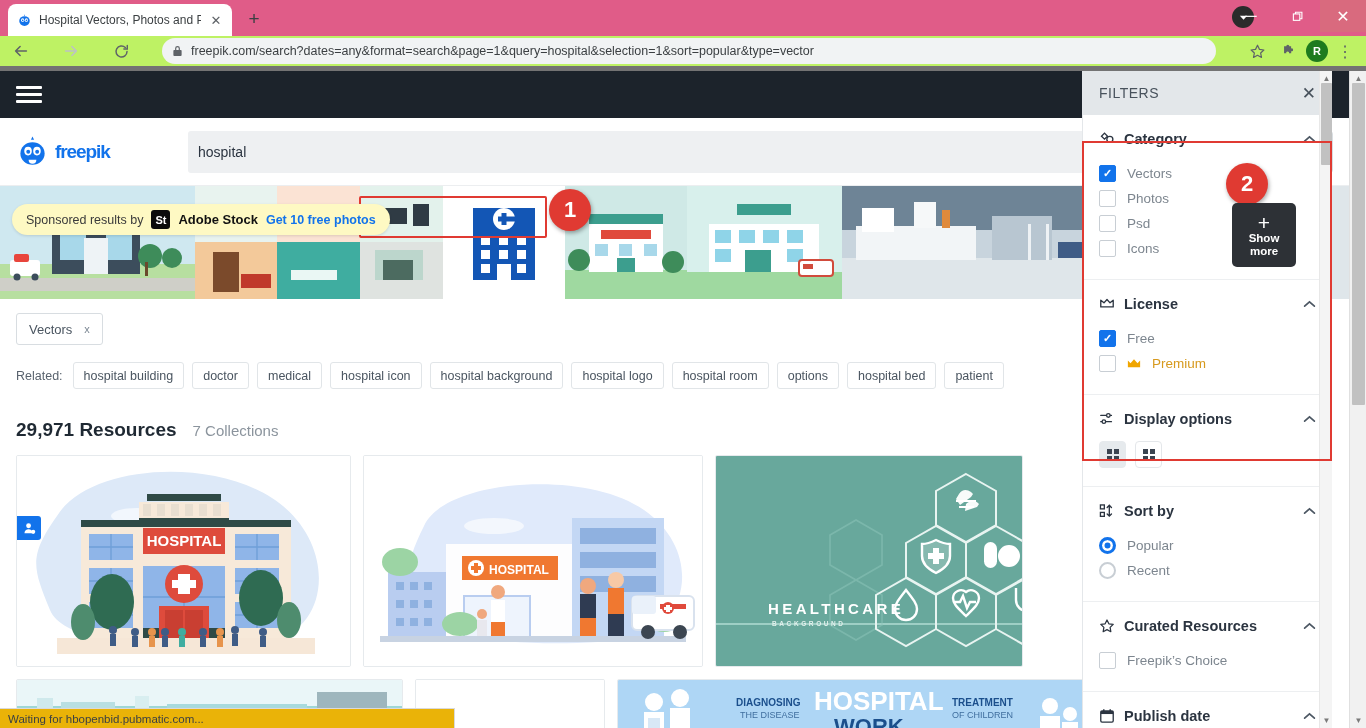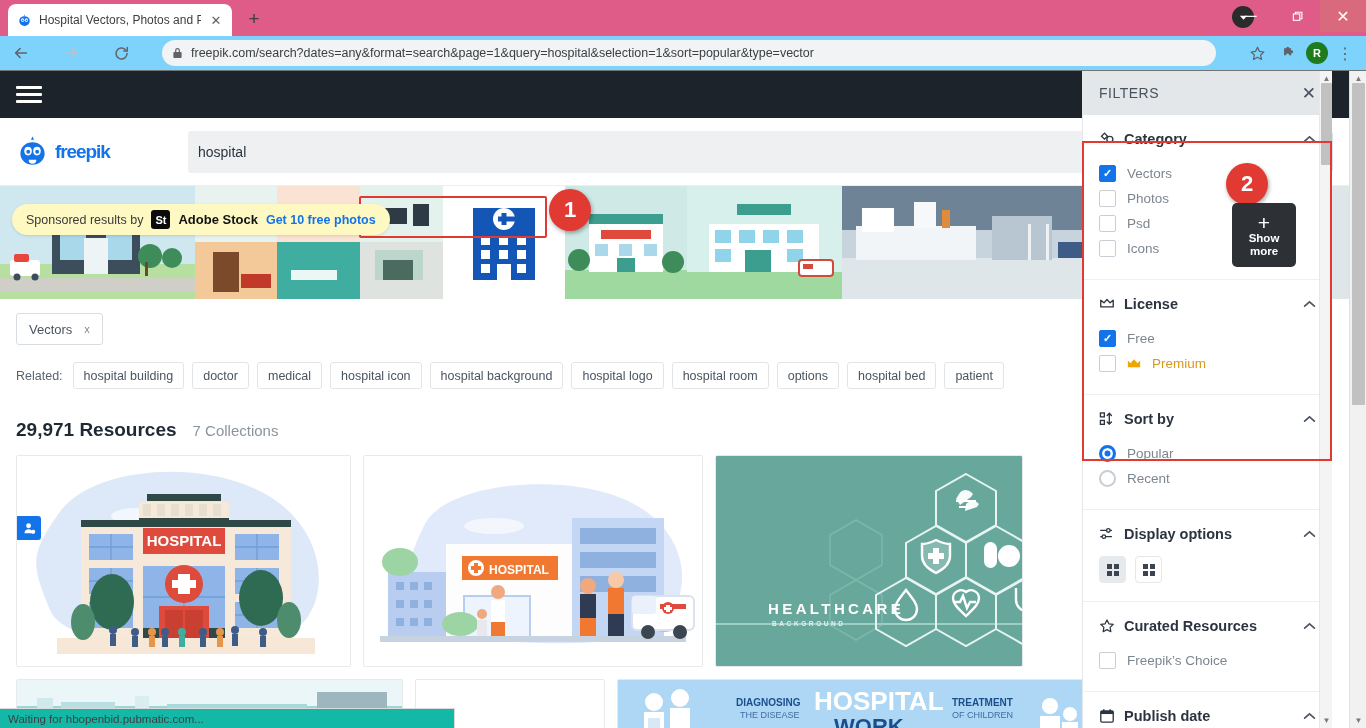--- a/index.html
+++ b/index.html
@@ -45,22 +45,22 @@
   }
   .wc { width: 46px; height: 32px; display: flex; align-items: center; justify-content: center; color: #fff; }
   .wc.close { background: #d96a7e; }
   .profile-pill {
     position: absolute; right: 112px; top: 6px; width: 22px; height: 22px;
     border-radius: 50%; background: #2b2b2b; display: flex;
     align-items: center; justify-content: center;
   }
 
   .toolbar {
-    height: 36px; background: #7dd3fc; display: flex; align-items: center;
-    padding: 0 6px; gap: 20px; border-bottom: 2px solid #737373;
+    height: 36px; background: #bef264; display: flex; align-items: center;
+    padding: 0 6px; gap: 20px; border-bottom: 6px solid #737373;
   }
   .tb-btn {
     width: 30px; height: 30px; display: flex; align-items: center;
     justify-content: center; color: #5f6368; border-radius: 50%;
   }
   .tb-btn.dim { color: #bdc1c6; }
   .omnibox {
     flex: 1; height: 26px; background: #f1f3f4; border-radius: 13px;
     display: flex; align-items: center; padding: 0 10px; gap: 8px;
     margin: 0 6px;
@@ -302,21 +302,21 @@
   }
   .arrowbtn {
     position: absolute; left: 0; width: 17px; height: 15px;
     display: flex; align-items: center; justify-content: center;
     color: #7a7a7a; font-size: 8px;
   }
 
   
   .statusbar {
     position: absolute; left: 0; bottom: 0; width: 455px; height: 20px;
-    background: #14b8a6; border-top: 1px solid #dadada;
+    background: #eab308; border-top: 1px solid #dadada;
     border-right: 1px solid #dadada;
     display: flex; align-items: center; padding: 0 8px;
     font-size: 11.5px; color: #3c4043; z-index: 40;
   }
 
   svg { display: block; }
 </style>
 </head>
 <body>
 
@@ -911,46 +911,20 @@
                   <path d="M1 2.6 4 5.6 8 1.2l4 4.4 3-3v7.8H1z"></path>
                 </svg>
             </span>
             <span class="prem-txt">Premium</span>
           </div>
         </div>
 
         <div class="sb-sec">
           <div class="sb-sec-head">
             <span>
-              <svg width="16" height="16" viewBox="0 0 18 18" fill="none" stroke="#2b3440" stroke-width="1.5" stroke-linecap="round">
-                <rect x="1.6" y="2.2" width="4.4" height="4.4"></rect>
-                  <rect x="1.6" y="10.6" width="4.4" height="4.4"></rect>
-                <path d="M11.6 2.6v12M9.2 12.4l2.4 2.4 2.4-2.4M9.2 5l2.4-2.4L14 5"></path>
-                </svg>
-            </span>
-            <span class="sb-sec-title">Sort by</span>
-            <span class="sb-chevron">
-              <svg width="13" height="8" viewBox="0 0 14 9" fill="none" stroke="#4c5763" stroke-width="1.9" stroke-linecap="round">
-                  <path d="M1.5 7 7 2l5.5 5"></path>
-                </svg>
-            </span>
-          </div>
-          <div class="sb-opt">
-            <span class="rad on"></span>
-            <span>Popular</span>
-          </div>
-          <div class="sb-opt">
-            <span class="rad"></span>
-            <span>Recent</span>
-          </div>
-        </div>
-
-        <div class="sb-sec">
-          <div class="sb-sec-head">
-            <span>
               <svg width="16" height="16" viewBox="0 0 18 18" stroke="#2b3440" stroke-width="1.5" fill="none" stroke-linecap="round">
                 <path d="M2 5h12M2 12h12"></path>
                   <circle cx="10.5" cy="5" r="2" fill="#fff"></circle>
                   <circle cx="5.5" cy="12" r="2" fill="#fff"></circle>
                 </svg>
             </span>
             <span class="sb-sec-title">Display options</span>
             <span class="sb-chevron">
               <svg width="13" height="8" viewBox="0 0 14 9" fill="none" stroke="#4c5763" stroke-width="1.9" stroke-linecap="round">
                   <path d="M1.5 7 7 2l5.5 5"></path>
@@ -973,20 +947,46 @@
                   <i></i>
                   <i></i>
                 </span>
             </div>
           </div>
         </div>
 
         <div class="sb-sec">
           <div class="sb-sec-head">
             <span>
+              <svg width="16" height="16" viewBox="0 0 18 18" fill="none" stroke="#2b3440" stroke-width="1.5" stroke-linecap="round">
+                <rect x="1.6" y="2.2" width="4.4" height="4.4"></rect>
+                  <rect x="1.6" y="10.6" width="4.4" height="4.4"></rect>
+                <path d="M11.6 2.6v12M9.2 12.4l2.4 2.4 2.4-2.4M9.2 5l2.4-2.4L14 5"></path>
+                </svg>
+            </span>
+            <span class="sb-sec-title">Sort by</span>
+            <span class="sb-chevron">
+              <svg width="13" height="8" viewBox="0 0 14 9" fill="none" stroke="#4c5763" stroke-width="1.9" stroke-linecap="round">
+                  <path d="M1.5 7 7 2l5.5 5"></path>
+                </svg>
+            </span>
+          </div>
+          <div class="sb-opt">
+            <span class="rad on"></span>
+            <span>Popular</span>
+          </div>
+          <div class="sb-opt">
+            <span class="rad"></span>
+            <span>Recent</span>
+          </div>
+        </div>
+
+        <div class="sb-sec">
+          <div class="sb-sec-head">
+            <span>
               <svg width="16" height="16" viewBox="0 0 18 18" fill="none" stroke="#2b3440" stroke-width="1.4" stroke-linejoin="round">
                   <path d="M9 2.2 11.1 6.5 16 7.2l-3.5 3.4.8 4.8L9 13.1l-4.3 2.3.8-4.8L2 7.2l4.9-.7z"></path>
                 </svg>
             </span>
             <span class="sb-sec-title">Curated Resources</span>
             <span class="sb-chevron">
               <svg width="13" height="8" viewBox="0 0 14 9" fill="none" stroke="#4c5763" stroke-width="1.9" stroke-linecap="round">
                   <path d="M1.5 7 7 2l5.5 5"></path>
                 </svg>
             </span>

